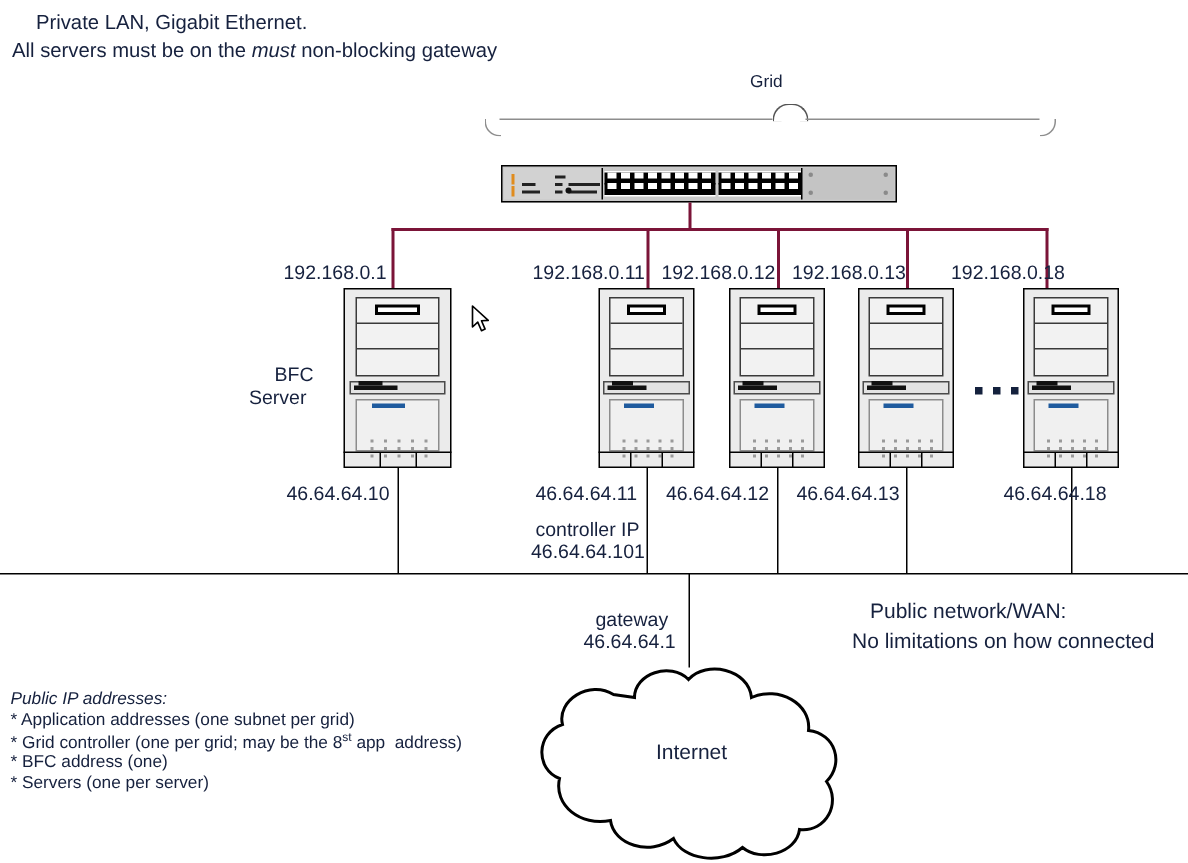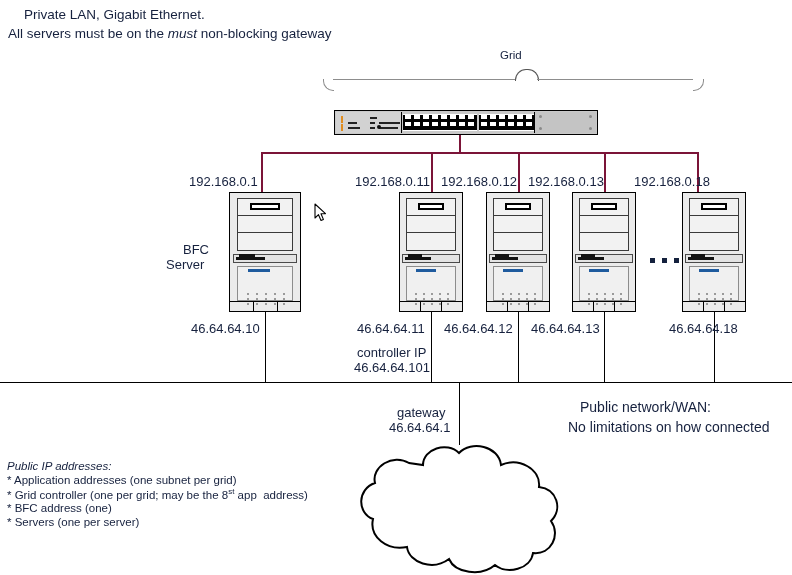--- a/index.html
+++ b/index.html
@@ -401,20 +401,21 @@
 
 <div class="cloud" style="left:355px;top:443px;">
   <svg width="212" height="132" viewBox="0 0 212 132">
     <path d="M68 22 C68 6, 92 -2, 104 10 C116 -3, 144 3, 146 22
              C164 14, 186 26, 184 44 C202 46, 208 66, 196 78
              C206 92, 196 112, 178 110 C176 126, 152 132, 140 122
              C126 134, 100 130, 94 116 C78 128, 54 120, 52 104
              C32 108, 14 94, 18 76 C2 70, 2 46, 20 40
              C16 24, 38 10, 54 20 Z" fill="#ffffff" stroke="#000000" stroke-width="2"></path>
   </svg>
+  <div class="abs" style="left:0;top:50px;width:212px;text-align:center;font-size:14px;color:#16213e;">Internet</div>
 </div>
 
 <div class="abs txt-sm" style="left:7px;top:459px;font-style:italic;">Public IP addresses:</div>
 <div class="abs txt-sm" style="left:7px;top:473px;">* Application addresses (one subnet per grid)</div>
 <div class="abs txt-sm" style="left:7px;top:487px;"><span>* Grid controller (one per grid; may be the 8</span><sup>st</sup><span> app  address)</span></div>
 <div class="abs txt-sm" style="left:7px;top:501px;">* BFC address (one)</div>
 <div class="abs txt-sm" style="left:7px;top:515px;">* Servers (one per server)</div>
 
 <div class="cursor" style="left:314px;top:203px;">
   <svg width="13" height="19" viewBox="0 0 13 19">

